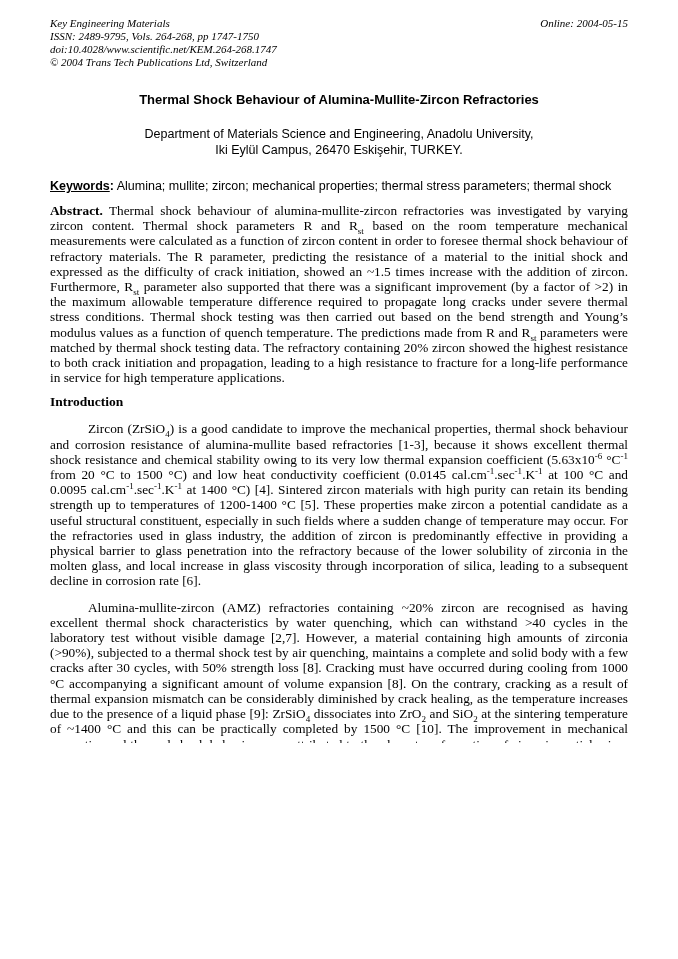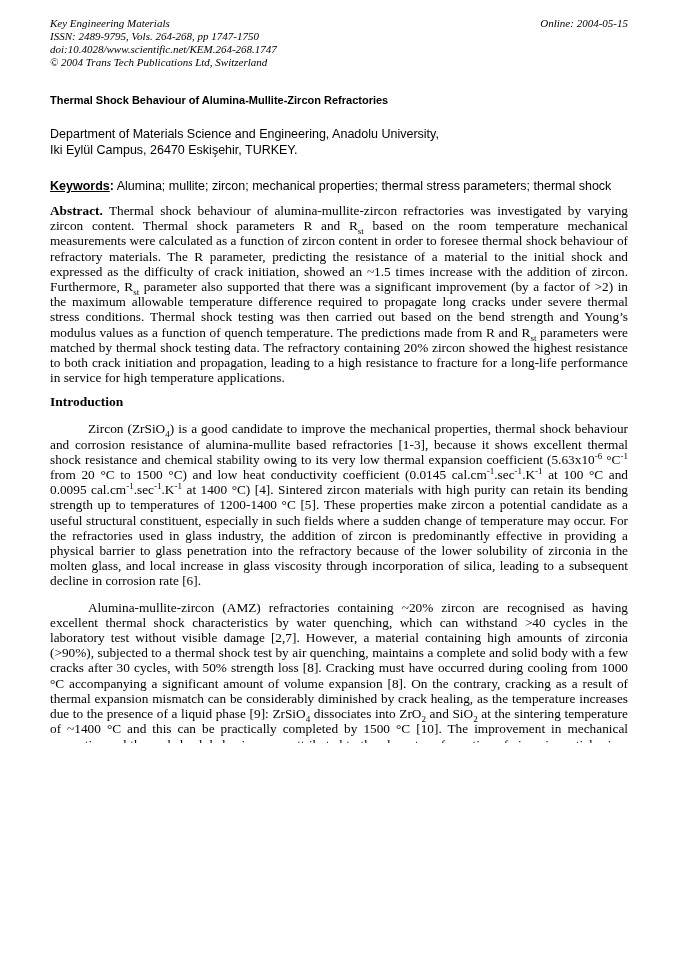--- a/index.html
+++ b/index.html
@@ -19,35 +19,36 @@
     justify-content: space-between;
     align-items: flex-start;
     font-style: italic;
     font-size: 11px;
     line-height: 13px;
   }
   .hdr-left div { white-space: nowrap; }
   .hdr-right { white-space: nowrap; }
   .paper-title {
     margin-top: 22px;
+    text-align: center;
     font-family: "Liberation Sans", sans-serif;
     font-weight: bold;
-    font-size: 11px;
+    font-size: 13px;
     line-height: 18px;
   }
   .author {
     margin-top: 11px;
     text-align: center;
     font-family: "Liberation Sans", sans-serif;
     font-size: 14px;
     line-height: 16px;
   }
   .affiliation {
     margin-top: 18px;
-    text-align: left;
+    text-align: center;
     font-family: "Liberation Sans", sans-serif;
     font-size: 12.5px;
     line-height: 15.5px;
   }
   .keywords {
     margin-top: 21px;
     font-family: "Liberation Sans", sans-serif;
     font-size: 12.5px;
     line-height: 15px;
   }

